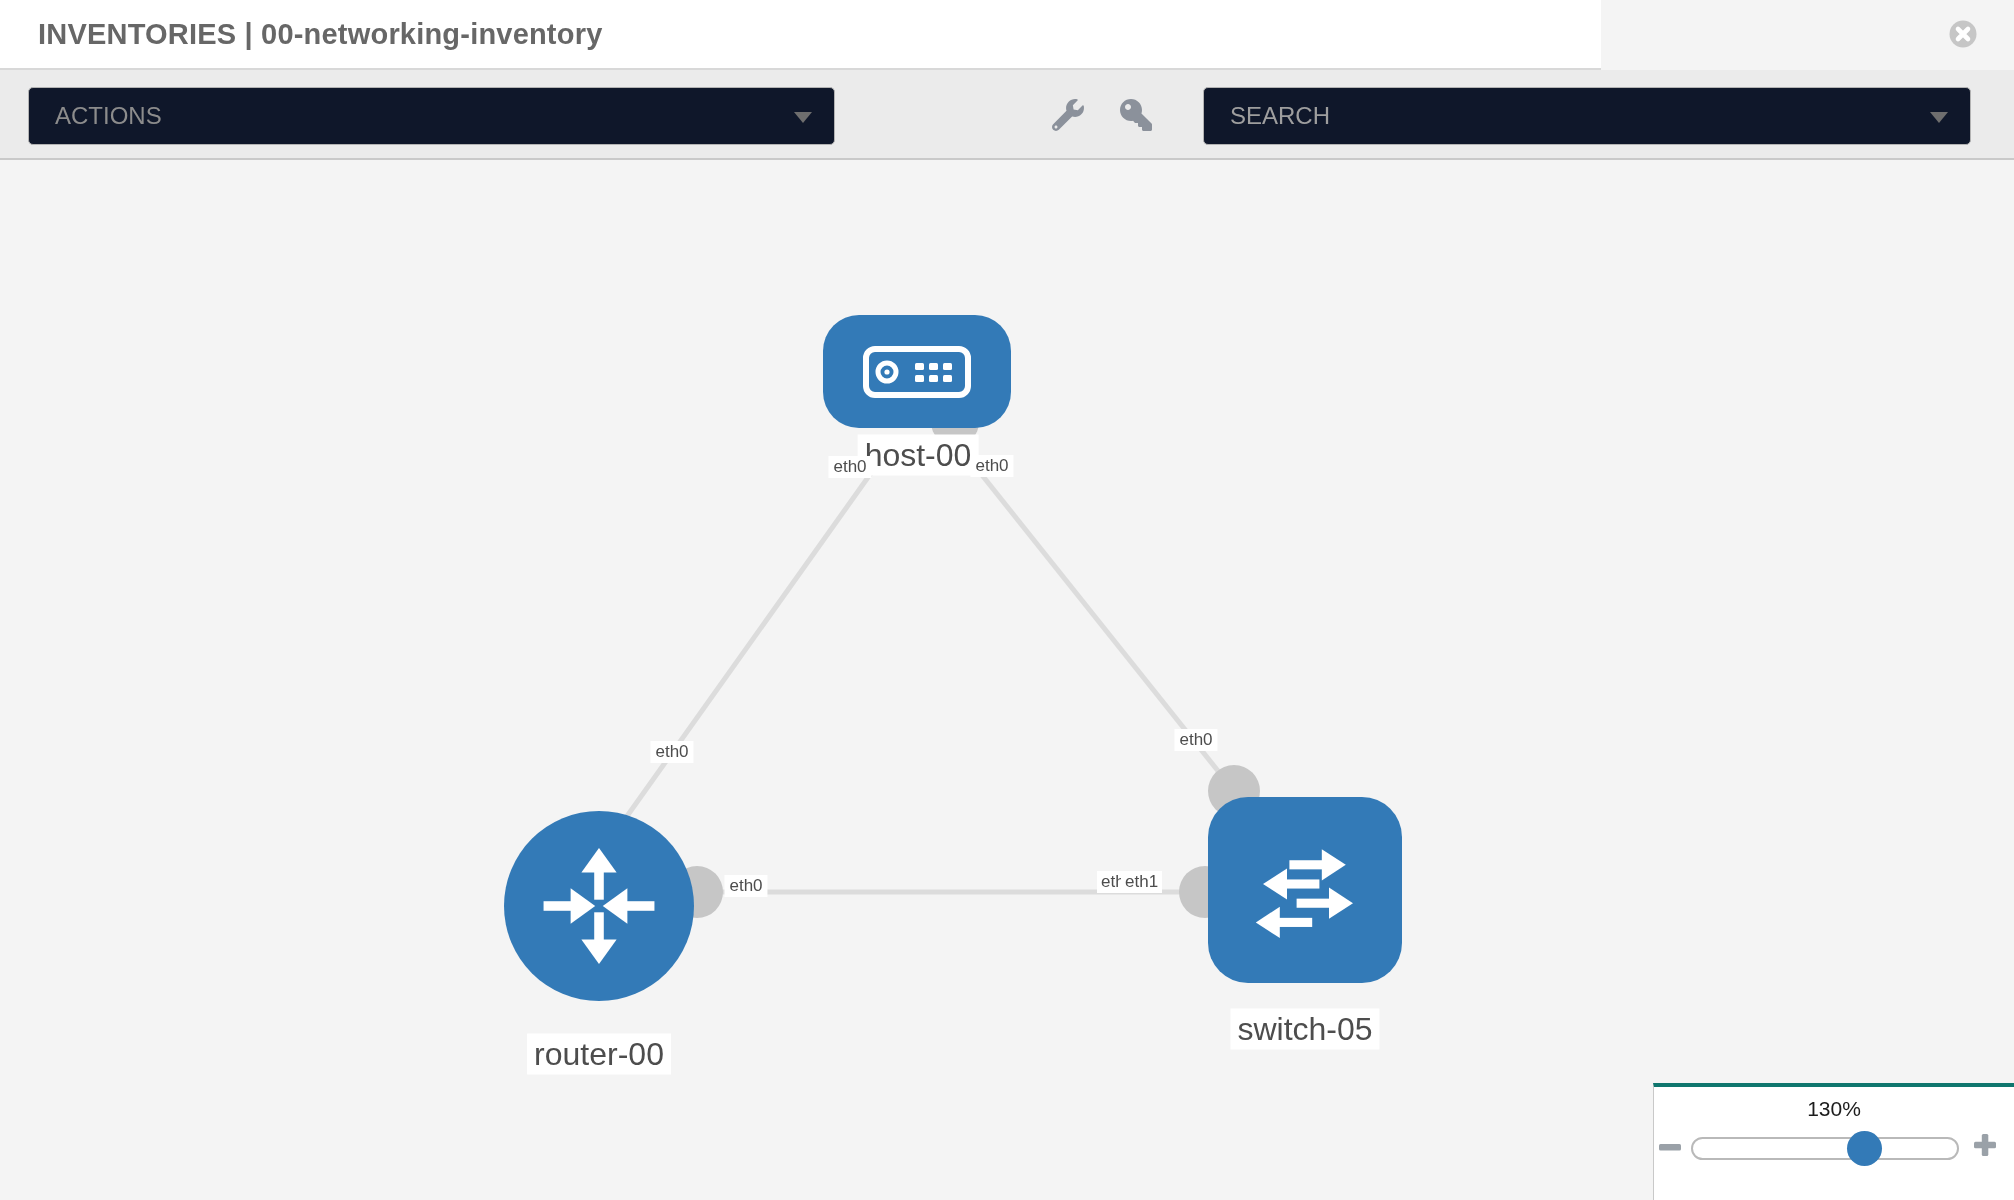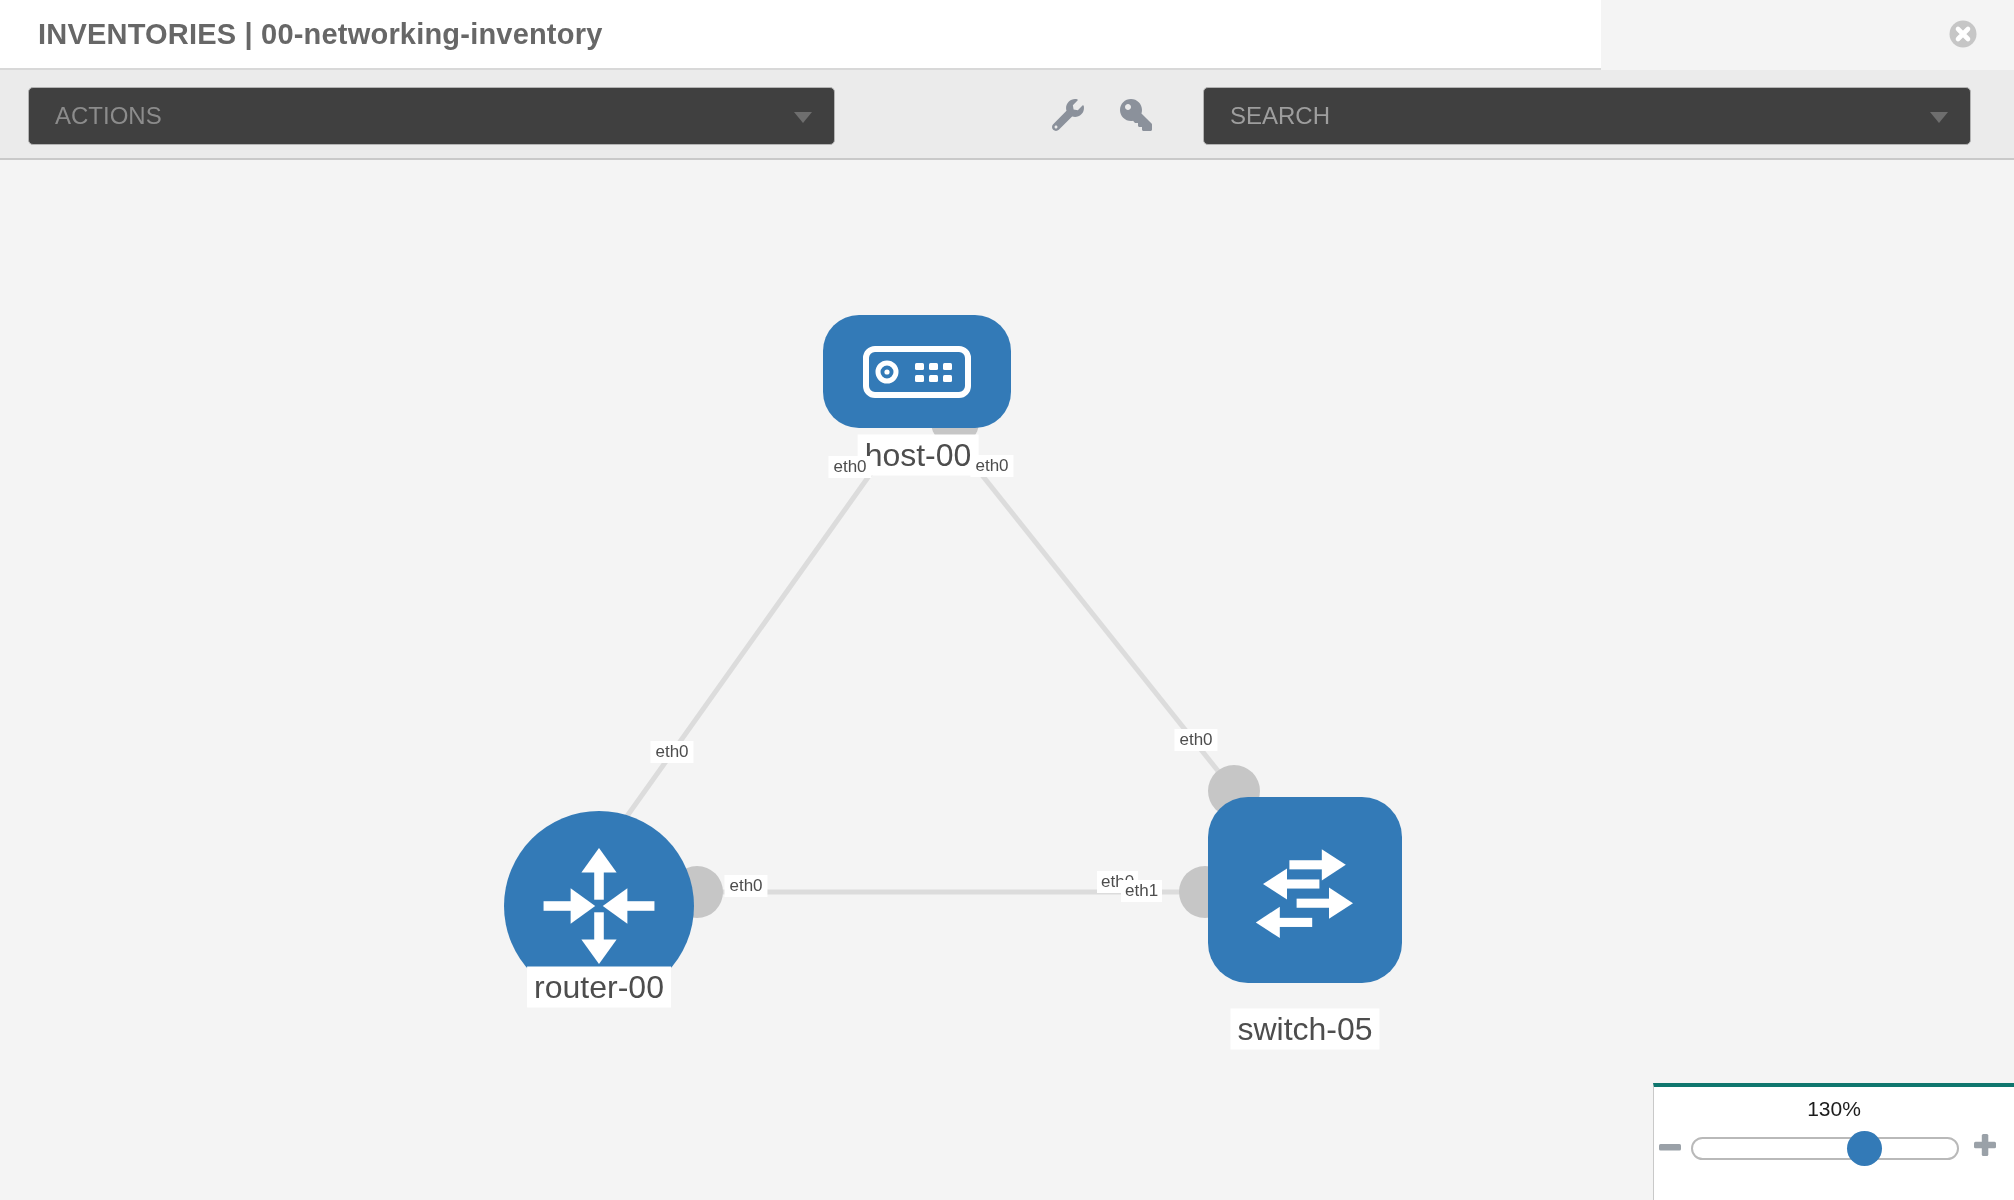--- a/index.html
+++ b/index.html
@@ -10,21 +10,21 @@
   .header { position:absolute; left:0; top:0; width:1601px; height:70px;
     background:#ffffff; border-bottom:2px solid #d8d8d8; }
   .header-title { position:absolute; left:38px; top:0; line-height:68px;
     font-size:29px; font-weight:bold; color:#676767; letter-spacing:.2px; }
   .close-btn { position:absolute; left:1949px; top:20px; width:28px; height:28px;
     border:none; background:transparent; cursor:pointer; }
 
   
   .toolbar { position:absolute; left:0; top:70px; width:2014px; height:90px;
     background:#ebebeb; border-bottom:2px solid #c9c9c9; }
-  .select-box { position:absolute; top:17px; height:58px; background:#404040;
+  .select-box { position:absolute; top:17px; height:58px; background:#0f172a;
     border:1px solid #b3b3b3; border-radius:5px; cursor:pointer; }
   .select-box .sel-label { position:absolute; left:26px; top:0; line-height:56px;
     font-size:24px; color:#8c8c8c; }
   .caret-down { position:absolute; right:22px; top:24px; width:0; height:0;
     border-left:9px solid transparent; border-right:9px solid transparent;
     border-top:11px solid #6e6e6e; }
   .actions-select { left:28px; width:807px; }
   .search-select { left:1203px; width:768px; }
   .search-select .sel-label { color:#9e9e9e; }
   .tool-icon-btn { position:absolute; top:28px; width:36px; height:36px;
@@ -47,21 +47,21 @@
   .node svg { display:block; }
 
   .graph-label { position:absolute; transform:translate(-50%,-50%);
     background:#ffffff; color:#4d4d4d; white-space:nowrap; }
   .node-label { font-size:32px; padding:2px 7px; }
   .if-label { font-size:17px; padding:1px 5px; }
   .overlap-wrap { position:absolute; width:74px; height:26px; }
   .overlap-wrap span { position:absolute; top:0; background:#ffffff;
     color:#4d4d4d; font-size:17px; padding:1px 4px; white-space:nowrap; }
   .overlap-back { left:0; }
-  .overlap-front { left:24px;margin-top:9px; }
+  .overlap-front { left:24px; }
 
   
   .zoom-panel { position:absolute; left:1653px; top:1083px; width:361px; height:117px;
     background:#ffffff; border-left:1px solid #c9c9c9; border-top:4px solid #0f766e; }
   .zoom-level { position:absolute; left:0; top:10px; width:100%; text-align:center;
     font-size:21px; color:#1c1c1c; }
   .zoom-btn { position:absolute; width:26px; height:26px; border:none;
     background:transparent; cursor:pointer; }
   .zoom-btn svg { fill:#9aa1a8; }
   .zoom-out-btn { left:3px; top:48px; }
@@ -172,21 +172,21 @@
           <rect x="43" y="57.2" width="29" height="7.6"></rect>
           <polygon points="90,61 70,74 70,48"></polygon>
           <rect x="27" y="73.2" width="29" height="7.6"></rect>
           <polygon points="9,77 29,90 29,64"></polygon>
         </g>
       </svg>
     </span>
   </div>
 
   <div class="graph-label node-label" style="left:918px; top:295px;">host-00</div>
-  <div class="graph-label node-label" style="left:599px; top:827px;">router-00</div>
+  <div class="graph-label node-label" style="left:599px; top:894px;">router-00</div>
   <div class="graph-label node-label" style="left:1305px; top:869px;">switch-05</div>
 
   <div class="graph-label if-label" style="left:850px; top:307px;">eth0</div>
   <div class="graph-label if-label" style="left:992px; top:306px;">eth0</div>
   <div class="graph-label if-label" style="left:672px; top:592px;">eth0</div>
   <div class="graph-label if-label" style="left:1196px; top:580px;">eth0</div>
   <div class="graph-label if-label" style="left:746px; top:726px;">eth0</div>
 
   <div class="overlap-wrap" style="left:1097px; top:711px;">
     <span class="overlap-back">eth0</span>

